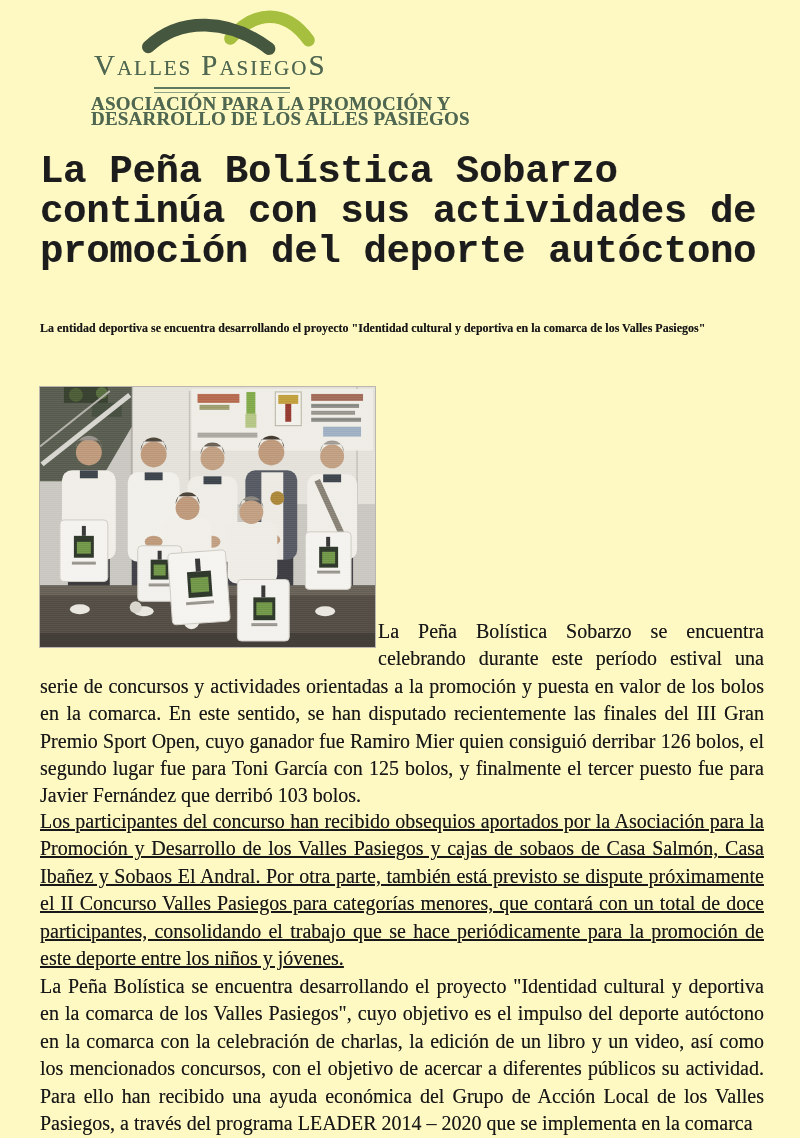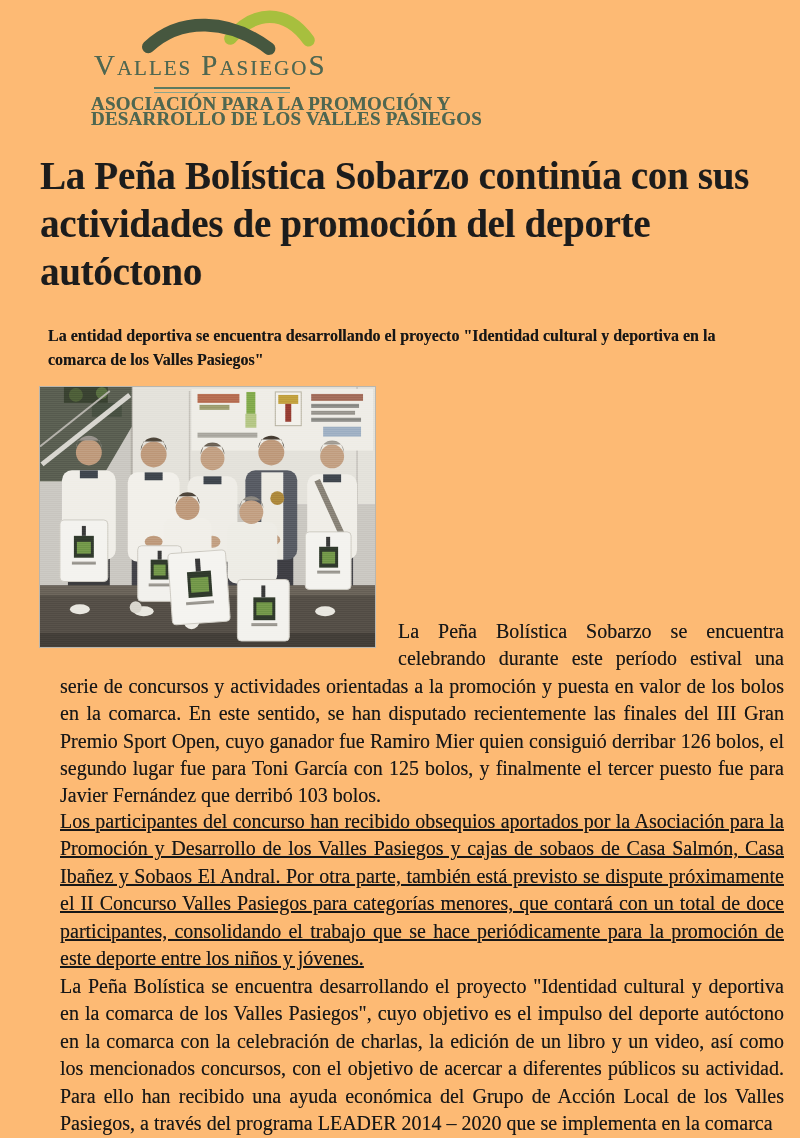--- a/index.html
+++ b/index.html
@@ -1,20 +1,20 @@
 <!DOCTYPE html>
 <html lang="es"><head>
 <meta charset="utf-8">
 <style>
   html,body{margin:0;padding:0;background:#e8e8e8;}
   .page{
     position:relative;
     width:800px;height:1138px;
     margin:0 auto;
-    background:#fdba74;
+    background:#fef9c3;
     overflow:hidden;
     font-family:"Liberation Serif", serif;
     color:#1d1d1d;
   }
   
   .logo-swoosh{position:absolute;left:133px;top:5px;width:200px;height:52px;}
   .logo-title{
     position:absolute;left:94px;top:49px;width:260px;
     color:#4f6751;letter-spacing:2px;white-space:nowrap;
     text-shadow:0 0 .6px rgba(79,103,81,.6);
@@ -28,35 +28,35 @@
   }
   .logo-subtitle{
     position:absolute;left:91px;top:96px;
     font-weight:bold;font-size:19px;line-height:15px;
     color:#4f6751;letter-spacing:.2px;white-space:nowrap;
     text-shadow:0 0 .5px rgba(79,103,81,.55);
   }
   
   .headline{
     position:absolute;left:40px;top:152px;width:728px;
-    margin:0;font-size:39px;line-height:48px;font-weight:bold;
+    margin:0;font-size:39px;line-height:40px;font-weight:bold;
     color:#1c1c1c;letter-spacing:-.3px;
     text-shadow:.4px .4px 0 rgba(40,40,40,.35);
+    font-family:Liberation Mono, monospace;
   }
   .standfirst{
     position:absolute;left:40px;top:316px;width:726px;
-    margin:8px;font-size:16px;line-height:24px;font-weight:bold;
+    margin:0;font-size:12px;line-height:24px;font-weight:bold;
     color:#161616;text-shadow:0 0 .4px rgba(30,30,30,.5);
   }
   .para{
     position:absolute;left:40px;width:724px;
     font-size:20px;line-height:27.4px;
     text-align:justify;color:#171717;
     text-shadow:0 0 .45px rgba(30,30,30,.55);
-    margin-left:20px;
   }
   .para-1{top:618px;}
   .para-2{top:808px;text-decoration:underline;}
   .para-3{top:973px;font-family:Liberation Serif, serif;}
   .photo-spacer{float:left;width:338px;height:30px;}
   
   .photo{
     position:absolute;left:39px;top:386px;width:337px;height:262px;
     margin:0;padding:0;border:1px solid #b9b6ae;box-sizing:border-box;
     background:#cbc8c1;
@@ -75,21 +75,21 @@
     <svg class="logo-swoosh" viewBox="0 0 230 62" aria-hidden="true">
       <path d="M112,40 C140,6 178,4 205,42" fill="none" stroke="#a7bf3e" stroke-width="15" stroke-linecap="round"></path>
       <path d="M14,50 C52,14 110,16 158,52" fill="none" stroke="#46573f" stroke-width="15" stroke-linecap="round"></path>
     </svg>
     <div class="logo-title">
       <span class="cap">V</span><span class="sc">ALLES</span><span class="wordgap"></span><span class="cap">P</span><span class="sc">ASIEGO</span><span class="cap">S</span>
     </div>
     <div class="logo-rule"></div>
     <div class="logo-subtitle">
       <div>ASOCIACIÓN PARA LA PROMOCIÓN Y</div>
-      <div>DESARROLLO DE LOS VALLES PASIEGOS</div>
+      <div>DESARROLLO DE LOS ALLES PASIEGOS</div>
     </div>
   </header>
 
   <h1 class="headline">La Peña Bolística Sobarzo continúa con sus actividades de promoción del deporte autóctono</h1>
   <p class="standfirst">La entidad deportiva se encuentra desarrollando el proyecto "Identidad cultural y deportiva en la comarca de los Valles Pasiegos"</p>
 
   <figure class="photo" aria-label="Siete jugadores de la Peña Bolística Sobarzo con bolsas de obsequio posando delante de una caseta con carteles">
     <svg viewBox="0 0 336 262" preserveAspectRatio="none" aria-hidden="true">
 
       <rect width="336" height="262" fill="#cbc8c1"></rect>

